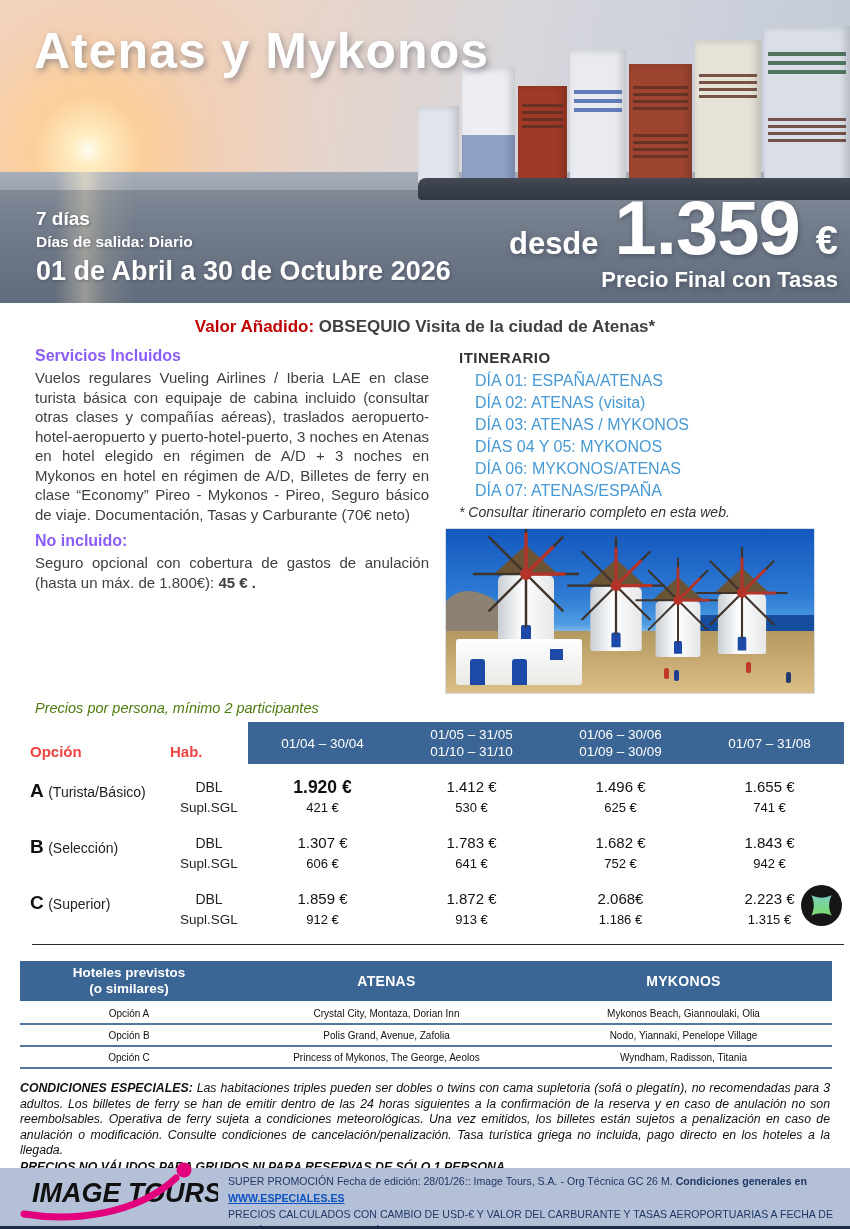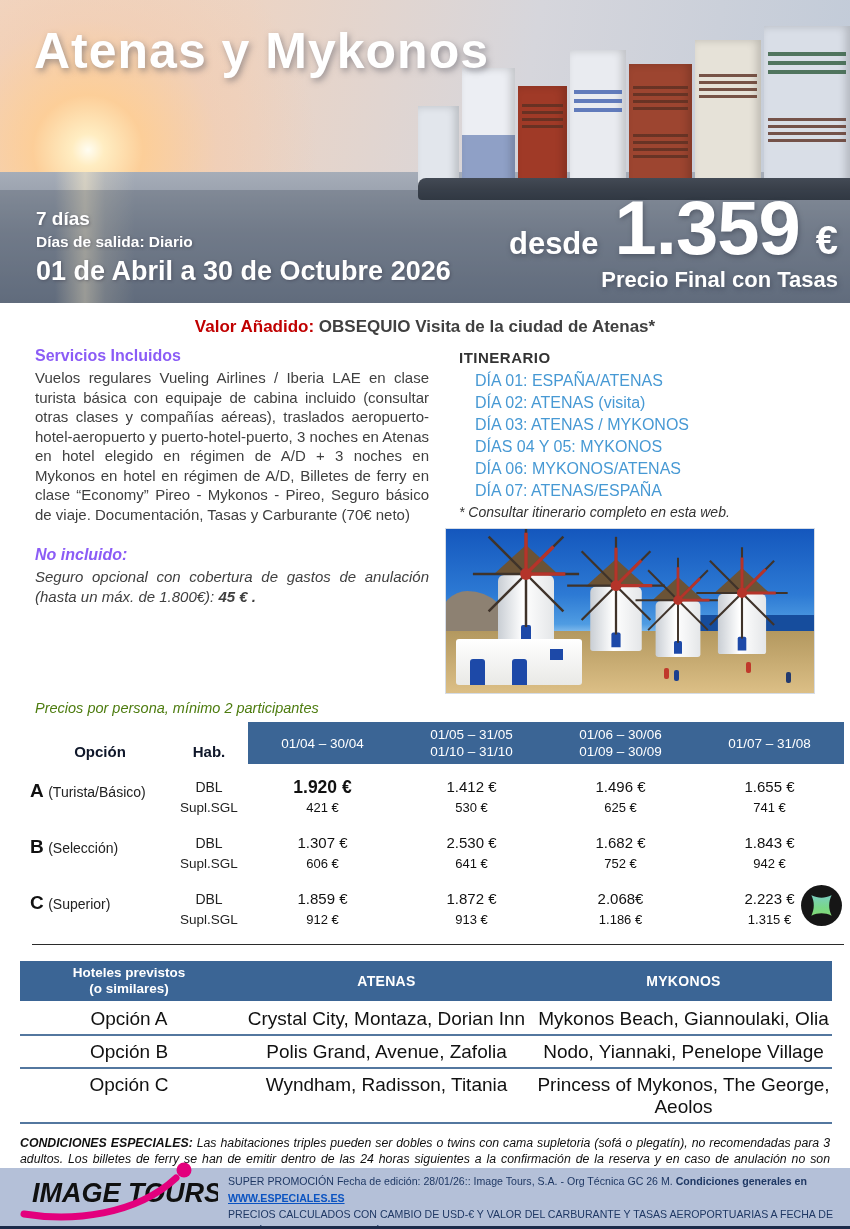--- a/index.html
+++ b/index.html
@@ -36,21 +36,21 @@
   
   .value-added { margin-top:14px; text-align:center; font-size:17px; font-weight:bold; color:#404040; }
   .value-added .red { color:#c00000; }
 
   
   .cols { display:flex; margin:10px 35px 0 35px; gap:16px; }
   .col-left { width:424px; }
   .col-right { width:370px; }
   .blue-head { color:#8b5cf6; font-weight:bold; font-size:16px; margin-bottom:3px; }
   .body-text { font-size:15px; line-height:19.5px; color:#3f3f3f; text-align:justify; }
-  .ni-block { margin-top:22px;font-style:italic; }
+  .ni-block { margin-top:8px; }
   .itin-head { font-size:15px; font-weight:bold; color:#333; margin:2px 0 4px 14px; letter-spacing:.5px; }
   .itin-day { font-size:16px; line-height:22px; color:#4799d4; margin-left:30px; }
   .itin-note { font-size:14px; font-style:italic; color:#333; margin:2px 0 0 14px; }
 
   
   .windmills { position:relative; width:370px; height:166px; margin-top:8px; overflow:hidden; border:1px solid #d5dce6;
     background: linear-gradient(180deg,#1457bd 0%, #2d7ad4 40%, #4f9ce2 58%, #7ab6ea 62%, #9fc9ee 64%); }
   .wm-ground { position:absolute; left:0; right:0; bottom:0; height:62px; background:linear-gradient(#b3985f,#dcbf86); }
   .wm-sea { position:absolute; right:0; top:86px; width:120px; height:16px; background:#164d9d; }
   .wm-hill { position:absolute; left:-6px; top:62px; width:70px; height:46px; background:#8d8172; border-radius:45% 70% 0 0 / 70% 100% 0 0; }
@@ -60,21 +60,21 @@
   .roof { position:relative; width:0; height:0; margin-left:-5px; border-left:33px solid transparent; border-right:33px solid transparent; border-bottom:30px solid #6b5336; }
   .spokes { position:absolute; left:-31px; top:-30px; z-index:1; }
   .wm-house { position:absolute; left:10px; bottom:8px; width:126px; height:46px; background:linear-gradient(#ffffff,#e9e9e6); border-radius:3px; }
   .wm-house i { position:absolute; background:#1d49a8; }
   .ppl { position:absolute; width:5px; height:11px; border-radius:2px; }
 
   
   .price-note { font-size:14.5px; font-style:italic; color:#4d7c0f; margin:6px 0 6px 35px; }
   .ptable { margin-left:30px; width:814px; }
   .phead, .pgroup { display:grid; grid-template-columns:140px 78px repeat(4,149px); }
-  .ph-opcion, .ph-hab { align-self:end; text-align:center; font-size:15px; font-weight:bold; color:#0f172a; padding-bottom:4px; }
+  .ph-opcion, .ph-hab { align-self:end; text-align:left; font-size:15px; font-weight:bold; color:#ef4444; padding-bottom:4px; }
   .ph-col { background:#3b6595; color:#fff; min-height:42px; display:flex; flex-direction:column; justify-content:center; text-align:center; font-size:13.5px; line-height:17px; padding:2px 0; }
   .pgroup { margin-top:12px; margin-bottom:14px; }
   .pg-option { padding-top:4px; white-space:nowrap; }
   .opt-letter { font-size:19px; font-weight:bold; color:#111; }
   .opt-cat { font-size:14px; color:#222; }
   .pg-hab { text-align:center; }
   .hab-dbl { font-size:14px; color:#222; line-height:22px; }
   .hab-sgl { font-size:13.5px; color:#222; line-height:20px; }
   .pg-col { text-align:center; }
   .v-dbl { font-size:15px; color:#111; line-height:22px; }
@@ -82,21 +82,21 @@
   .v-sgl { font-size:13px; color:#111; line-height:20px; }
   .p-hr { border-top:1.5px solid #2b2b2b; margin:6px 0 0 2px; width:812px; }
 
   
   .hotels { margin:16px 0 0 20px; width:812px; }
   .h-head, .h-row { display:grid; grid-template-columns:218px 297px 297px; }
   .h-head { background:#3b6595; color:#fff; font-weight:bold; text-align:center; padding:4px 0; margin-bottom:2px; }
   .hh1 { font-size:13.5px; line-height:16px; }
   .hh2, .hh3 { font-size:14px; align-self:center; letter-spacing:.3px; }
   .h-row { border-bottom:2px solid #53779f; }
-  .h-row > div { font-size:19px; color:#111; text-align:center; padding:5px 0 4px 0; }
+  .h-row > div { font-size:10px; color:#111; text-align:center; padding:5px 0 4px 0; }
 
   
   .conditions { margin:12px 20px 0 20px; font-size:12.3px; line-height:15.5px; color:#101010; font-style:italic; text-align:justify; }
   .c-head { font-weight:bold; }
   .c-bold { font-weight:bold; margin-top:1px; }
 
   
   .footer { position:absolute; left:0; right:0; bottom:3px; height:58px; background:#b4c0d8; }
   .f-logo { position:absolute; left:18px; top:-8px; }
   .f-text { position:absolute; left:228px; top:5px; width:610px; color:#1f3864; font-size:10.6px; line-height:16.5px; }
@@ -341,21 +341,21 @@
         <div class="pg-option"><span class="opt-letter">B</span> <span class="opt-cat">(Selección)</span></div>
         <div class="pg-hab">
             <div class="hab-dbl">DBL</div>
             <div class="hab-sgl">Supl.SGL</div>
           </div>
         <div class="pg-col">
             <div class="v-dbl">1.307 €</div>
             <div class="v-sgl">606 €</div>
           </div>
         <div class="pg-col">
-            <div class="v-dbl">2.530 €</div>
+            <div class="v-dbl">1.783 €</div>
             <div class="v-sgl">641 €</div>
           </div>
         <div class="pg-col">
             <div class="v-dbl">1.682 €</div>
             <div class="v-sgl">752 €</div>
           </div>
         <div class="pg-col">
             <div class="v-dbl">1.843 €</div>
             <div class="v-sgl">942 €</div>
           </div>
@@ -402,22 +402,22 @@
       <div>Crystal City, Montaza, Dorian Inn</div>
       <div>Mykonos Beach, Giannoulaki, Olia</div>
     </div>
     <div class="h-row">
       <div>Opción B</div>
       <div>Polis Grand, Avenue, Zafolia</div>
       <div>Nodo, Yiannaki, Penelope Village</div>
     </div>
     <div class="h-row">
       <div>Opción C</div>
+      <div>Princess of Mykonos, The George, Aeolos</div>
       <div>Wyndham, Radisson, Titania</div>
-      <div>Princess of Mykonos, The George, Aeolos</div>
     </div>
   </div>
 
   <div class="conditions">
     <span class="c-head">CONDICIONES ESPECIALES:</span><span> Las habitaciones triples pueden ser dobles o twins con cama supletoria (sofá o plegatín), no recomendadas para 3 adultos. Los billetes de ferry se han de emitir dentro de las 24 horas siguientes a la confirmación de la reserva y en caso de anulación no son reembolsables. Operativa de ferry sujeta a condiciones meteorológicas. Una vez emitidos, los billetes están sujetos a penalización en caso de anulación o modificación. Consulte condiciones de cancelación/penalización. Tasa turística griega no incluida, pago directo en los hoteles a la llegada.</span>
     <div class="c-bold">PRECIOS NO VÁLIDOS PARA GRUPOS NI PARA RESERVAS DE SÓLO 1 PERSONA</div>
   </div>
 
   <div class="footer">
     <svg class="f-logo" width="200" height="62" viewBox="0 0 200 62">

